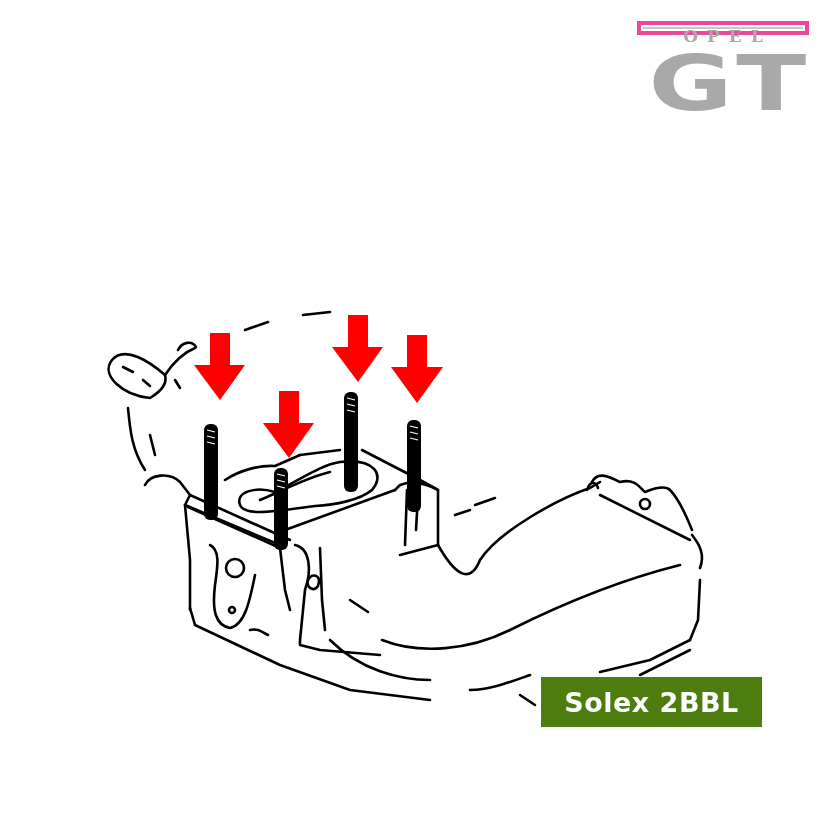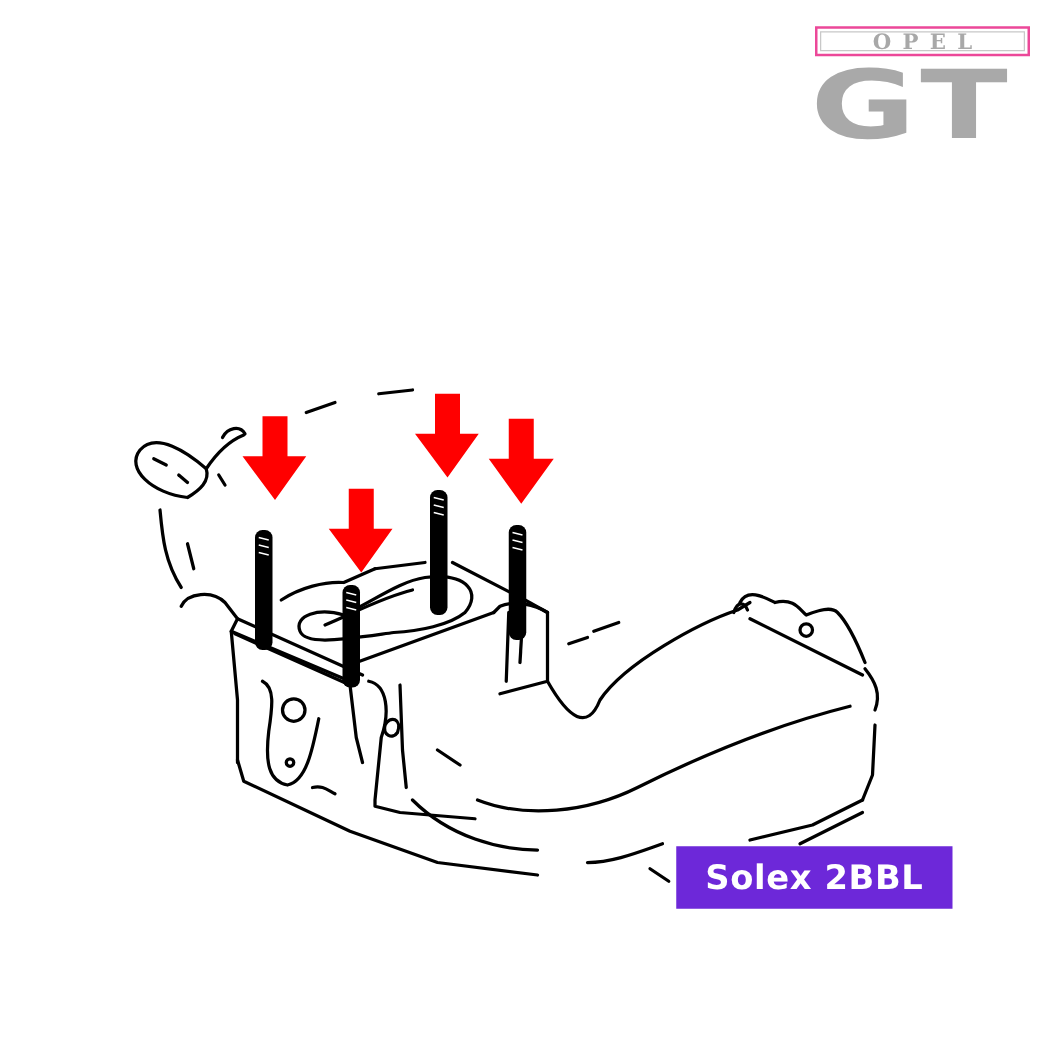--- a/index.html
+++ b/index.html
@@ -1,24 +1,24 @@
 <!DOCTYPE html>
 <html><head>
 <meta charset="utf-8">
 <style>
   html, body { margin: 0; padding: 0; background: #ffffff; }
   body { width: 840px; height: 840px; position: relative; overflow: hidden; font-family: "DejaVu Sans", sans-serif; }
   .logo { position: absolute; left: 632px; top: 18px; width: 190px; height: 140px; }
-  .logo-opel-box { position: absolute; left: 20px; top: 3px; width: 172px; height: 24px; border: 2px solid #ec4899; box-sizing: border-box; }
+  .logo-opel-box { position: absolute; left: 5px; top: 3px; width: 172px; height: 14px; border: 4px solid #ec4899; box-sizing: border-box; }
   .logo-opel-box::after { content: ""; position: absolute; left: 2px; top: 2px; right: 2px; bottom: 2px; border: 1px solid #c8c8c8; }
   .logo-opel { position: absolute; left: 0; right: 0; top: 1px; text-align: center; font-family: "DejaVu Serif", serif; font-size: 17px; letter-spacing: 9px; color: #a8a8a8; font-weight: bold; padding-left: 9px; }
   .logo-gt { position: absolute; left: 8px; top: 28px; width: 180px; text-align: center; font-family: "DejaVu Sans", sans-serif; font-weight: bold; font-size: 76px; line-height: 76px; color: #a9a9a9; letter-spacing: 4px; transform: scaleX(1.35); transform-origin: center; }
   .logo-source { position: absolute; left: 0; top: 103px; width: 190px; text-align: center; font-family: "DejaVu Sans", sans-serif; font-style: italic; font-size: 34px; line-height: 36px; color: #ffffff; letter-spacing: 3px; -webkit-text-stroke: 1.2px #9a9a9a; }
   .diagram { position: absolute; left: 0; top: 0; width: 840px; height: 840px; }
-  .label-box { position: absolute; left: 541px; top: 677px; width: 221px; height: 50px; background: #6d28d9; display: flex; align-items: center; justify-content: center; }
+  .label-box { position: absolute; left: 541px; top: 677px; width: 221px; height: 50px; background: #4d7c0f; display: flex; align-items: center; justify-content: center; }
   .label-text { color: #ffffff; font-family: "DejaVu Sans", sans-serif; font-weight: bold; font-size: 27px; letter-spacing: 0.5px; }
 </style>
 </head>
 <body>
 
 <svg class="diagram" viewBox="0 0 840 840" xmlns="http://www.w3.org/2000/svg">
   <g fill="none" stroke="#000" stroke-width="2.6" stroke-linecap="round" stroke-linejoin="round">
 
     <path d="M 150 398 C 122 395 100 375 112 360 C 125 345 150 362 165 375 C 168 385 160 392 150 398 Z"></path>
     <path d="M 123 367 L 133 372"></path>

